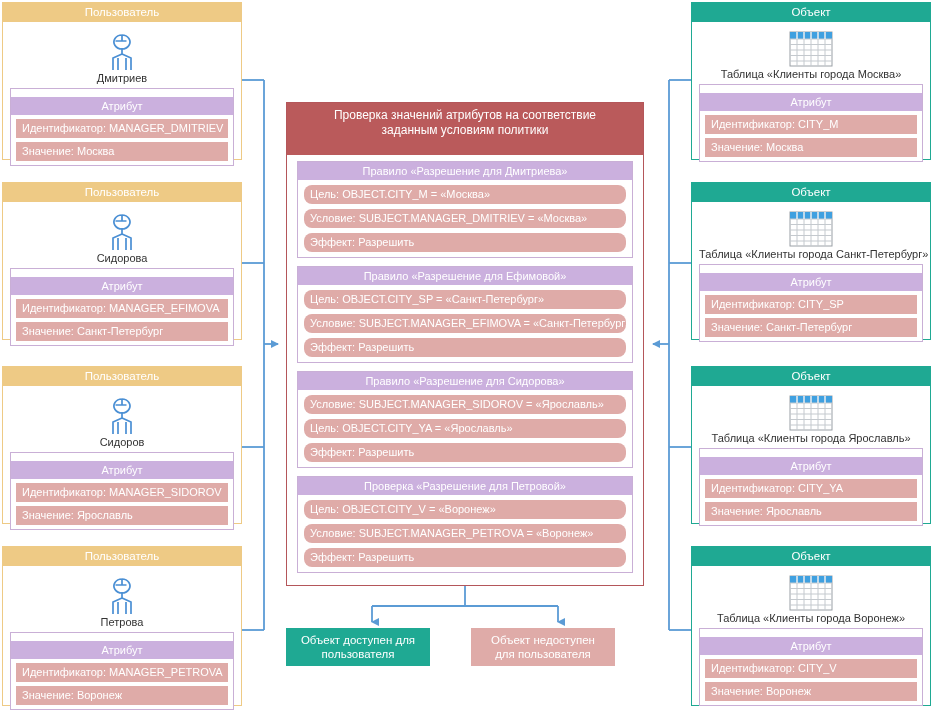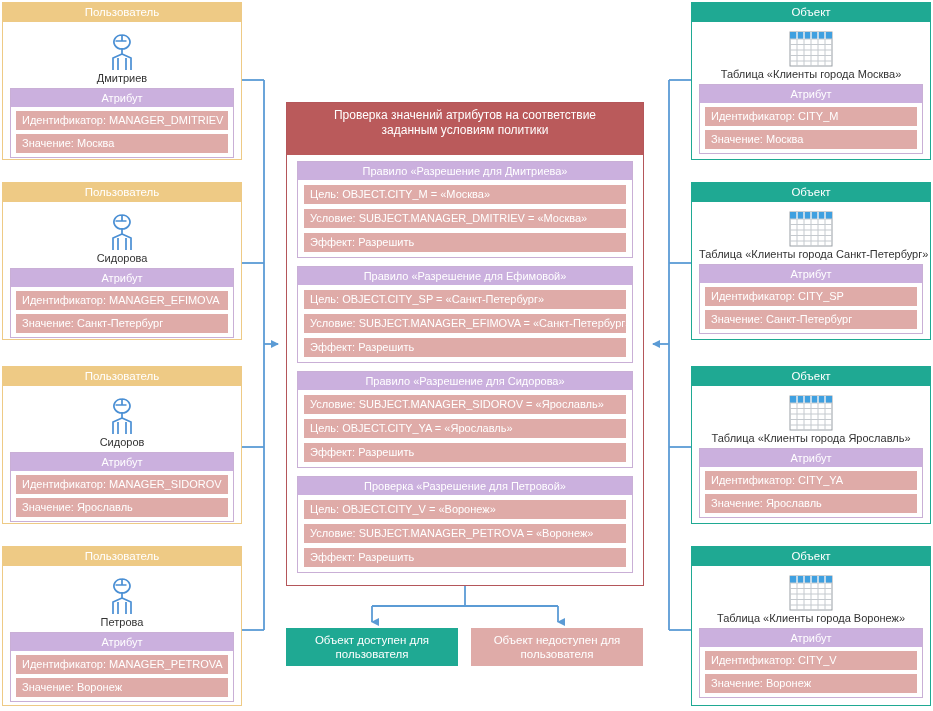--- a/index.html
+++ b/index.html
@@ -49,21 +49,21 @@
     font-size: 11px;
     color: #333333;
     margin-bottom: 4px;
     white-space: nowrap;
   }
 
   
   .attr-block {
     border: 1px solid #C9AFD6;
     background: #ffffff;
-    padding: 0 0 4px 0;
+    padding: 8px 0 4px 0;
   }
   .attr-head {
     background: #CBB0DE;
     color: #ffffff;
     font-size: 11px;
     text-align: center;
     height: 18px;
     line-height: 18px;
   }
   .attr-row {
@@ -113,26 +113,27 @@
   .rule-row {
     background: #DFABA8;
     color: #ffffff;
     font-size: 11px;
     height: 19px;
     line-height: 19px;
     margin: 5px 6px 0 6px;
     padding-left: 6px;
     white-space: nowrap;
     overflow: hidden;
+    border-radius: 8px;
   }
 
   
   .outcome {
     position: absolute;
-    width: 172px; height: 38px;
+    width: 144px; height: 38px;
     color: #ffffff;
     font-size: 11.5px;
     line-height: 14px;
     text-align: center;
     display: flex;
     align-items: center;
     justify-content: center;
     padding: 0 10px;
   }
   #outcome-allow { left: 286px; top: 628px; background: #1FA993; }

